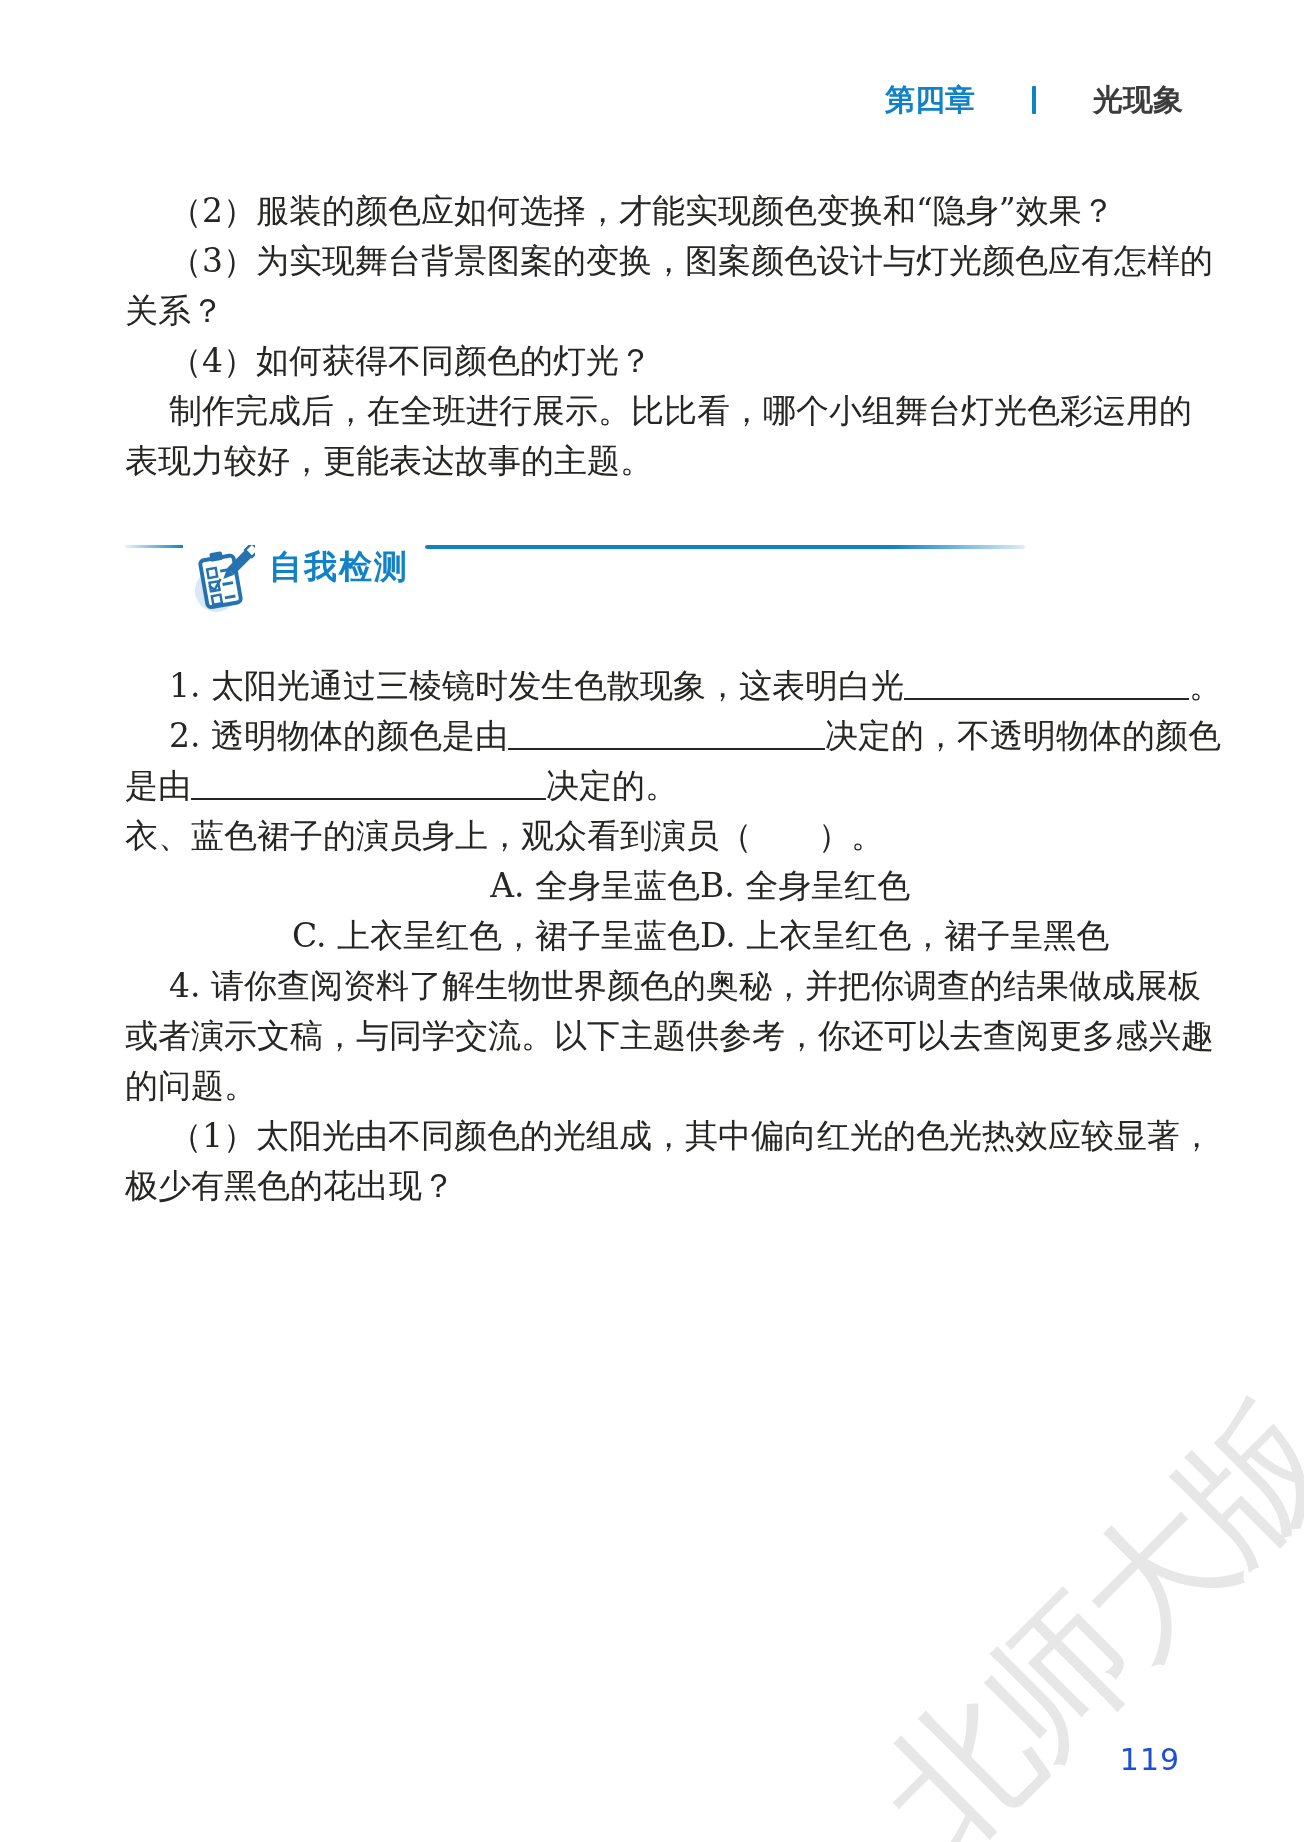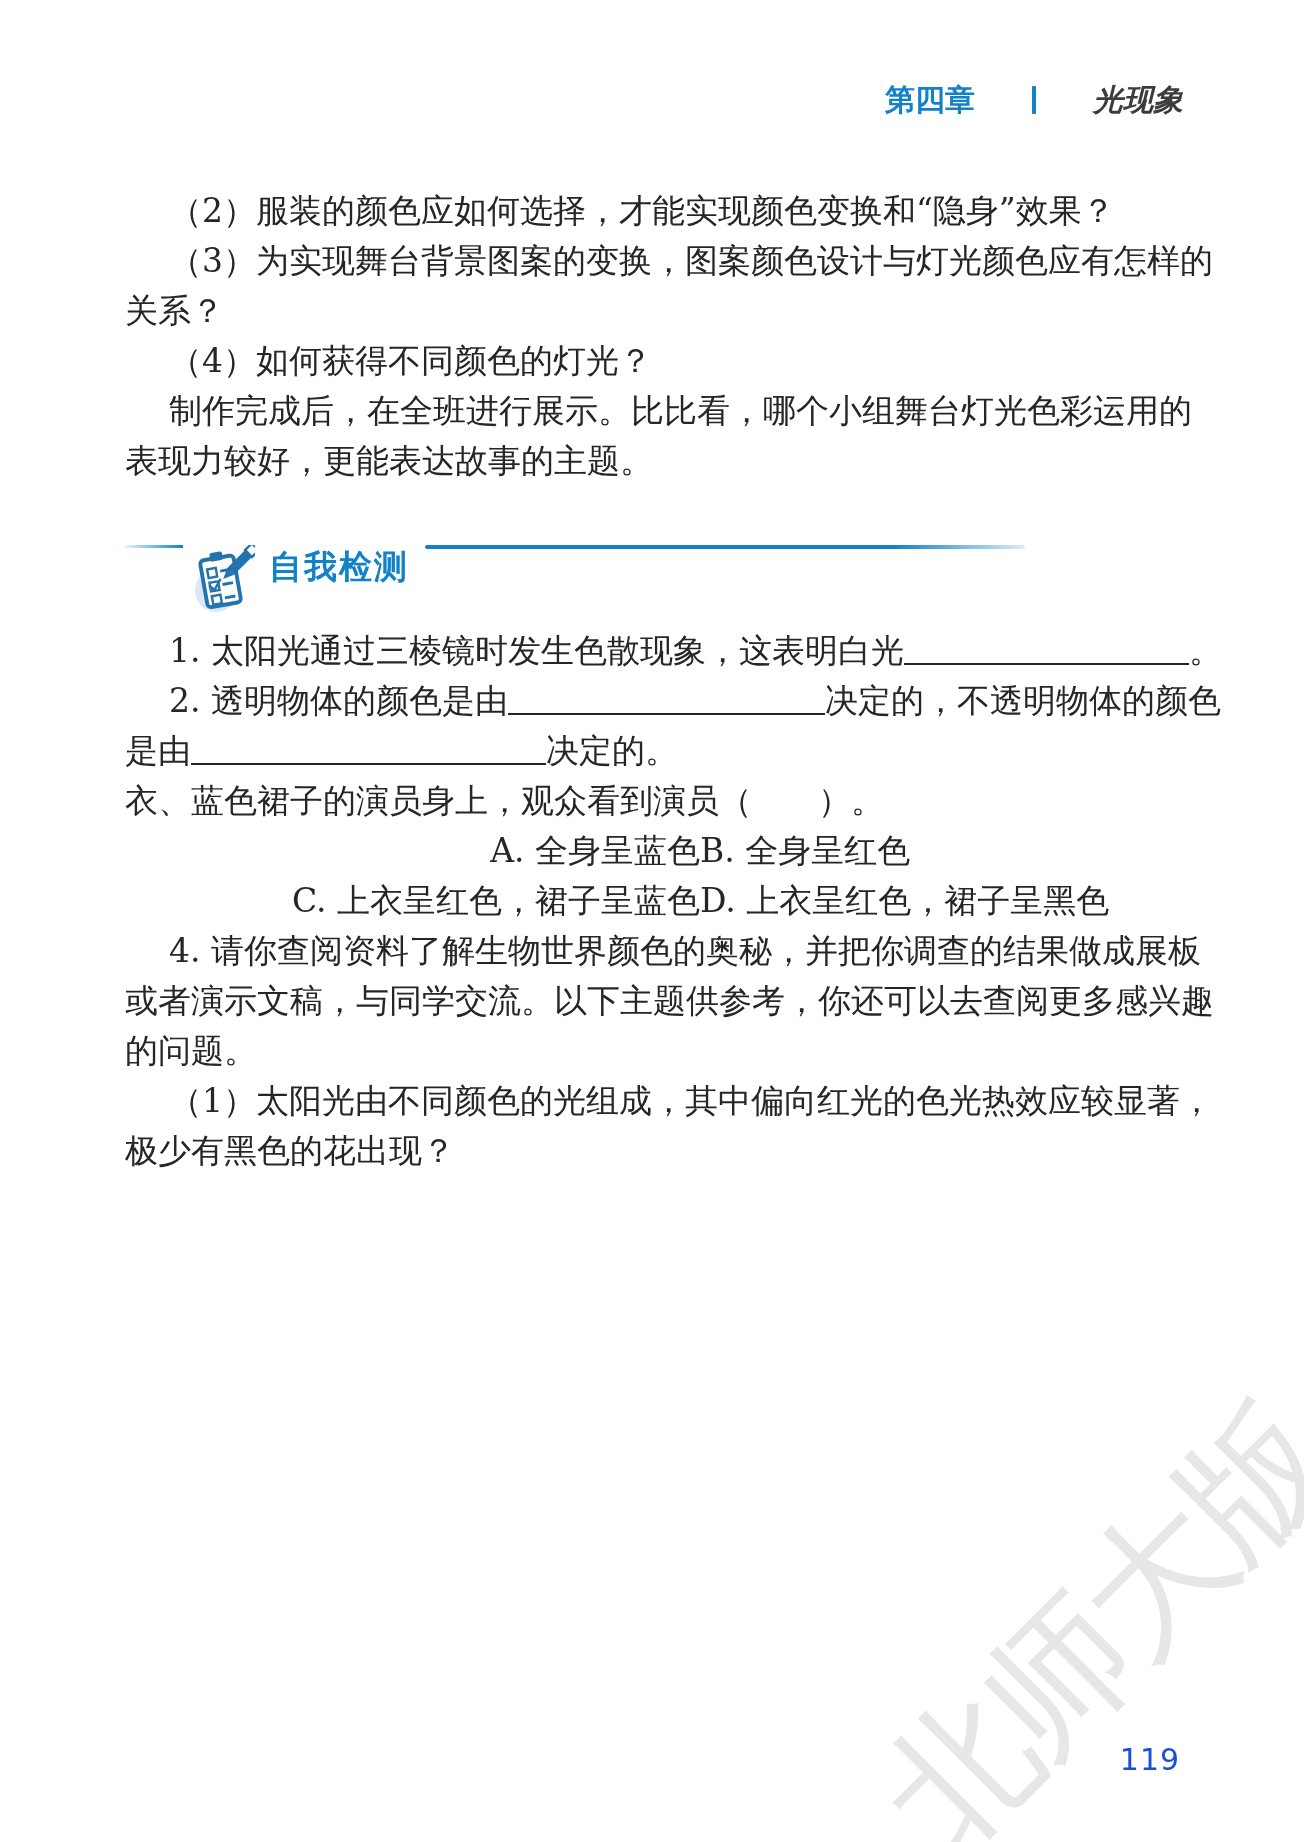--- a/index.html
+++ b/index.html
@@ -19,30 +19,30 @@
     font-family:"DejaVu Sans", sans-serif;
     font-weight:bold; font-size:30px; line-height:36px;
     white-space:nowrap;
     gap:36px;
   }
   .chapter-label { color:#1182c8; }
   .header-divider {
     width:4px; height:28px; background:#1182c8;
     margin:0 21px; border-radius:1px;
   }
-  .section-label { color:#3c3c3c;font-style:italic; }
+  .section-label { color:#3c3c3c; }
 
   
   .textblock {
     position:absolute; left:125px; width:1050px;
     font-size:33px; line-height:50px;
     color:#262624;
   }
   .intro-block     { top:186px; }
-  .questions-block { top:626px; }
+  .questions-block { top:661px; }
   .line { margin:0; height:50px; white-space:nowrap; }
   .indent { text-indent:44px; }
 
   .blank {
     display:inline-block;
     height:4px;
     border-bottom:2px solid #262624;
     vertical-align:-3px;
   }
   .blank-q1  { width:285px; }

